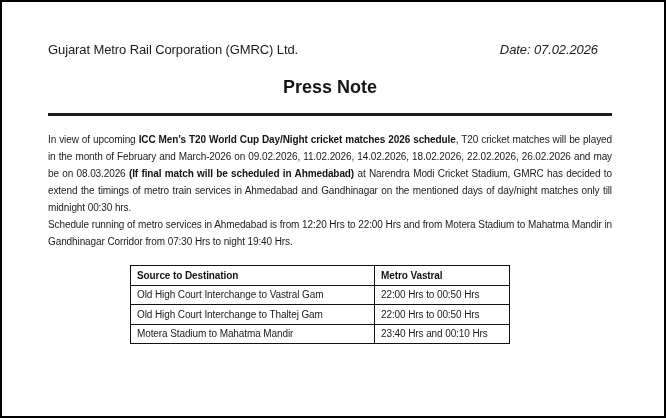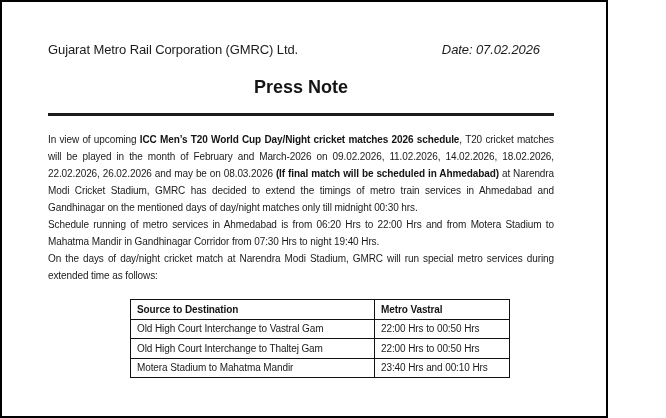--- a/index.html
+++ b/index.html
@@ -3,21 +3,21 @@
 <meta charset="utf-8">
 <style>
   html, body {
     margin: 0;
     padding: 0;
     background: #ffffff;
     font-family: "Liberation Sans", sans-serif;
   }
   .page {
     position: relative;
-    width: 608px;
+    width: 666px;
     height: 418px;
     box-sizing: border-box;
     border: 2px solid #000000;
     background: #ffffff;
     overflow: hidden;
     color: #1b1b1b;
   }
   .content {
     padding: 0 52px 0 46px;
   }
@@ -95,22 +95,21 @@
       <span class="header-company">Gujarat Metro Rail Corporation (GMRC) Ltd.</span>
       <span class="header-date">Date: 07.02.2026</span>
     </div>
 
     <div class="doc-title">Press Note</div>
 
     <div class="rule"></div>
 
     <div class="body-text" id="paragraphs">
         <p><span>In view of upcoming </span><span class="b">ICC Men’s T20 World Cup Day/Night cricket matches 2026 schedule</span><span>, T20 cricket matches will be played in the month of February and March-2026 on 09.02.2026, 11.02.2026, 14.02.2026, 18.02.2026, 22.02.2026, 26.02.2026 and may be on 08.03.2026 </span><span class="b">(If final match will be scheduled in Ahmedabad)</span><span> at Narendra Modi Cricket Stadium, GMRC has decided to extend the timings of metro train services in Ahmedabad and Gandhinagar on the mentioned days of day/night matches only till midnight 00:30 hrs.</span></p>
-        <p><span>Schedule running of metro services in Ahmedabad is from 06:20 Hrs to 22:00 Hrs and from Motera Stadium to Mahatma Mandir in Gandhinagar Corridor from 07:30 Hrs to night 19:40 Hrs.</span></p>
-        <p><span>On the days of day/night cricket match at Narendra Modi Stadium, GMRC will run special metro services during extended time as follows:</span></p>
+        <p><span>Schedule running of metro services in Ahmedabad is from 12:20 Hrs to 22:00 Hrs and from Motera Stadium to Mahatma Mandir in Gandhinagar Corridor from 07:30 Hrs to night 19:40 Hrs.</span></p>
       </div>
 
     <table class="timings-table">
       <colgroup>
         <col class="col-src">
         <col class="col-time">
       </colgroup>
       <thead>
         <tr>
           <th>Source to Destination</th>

